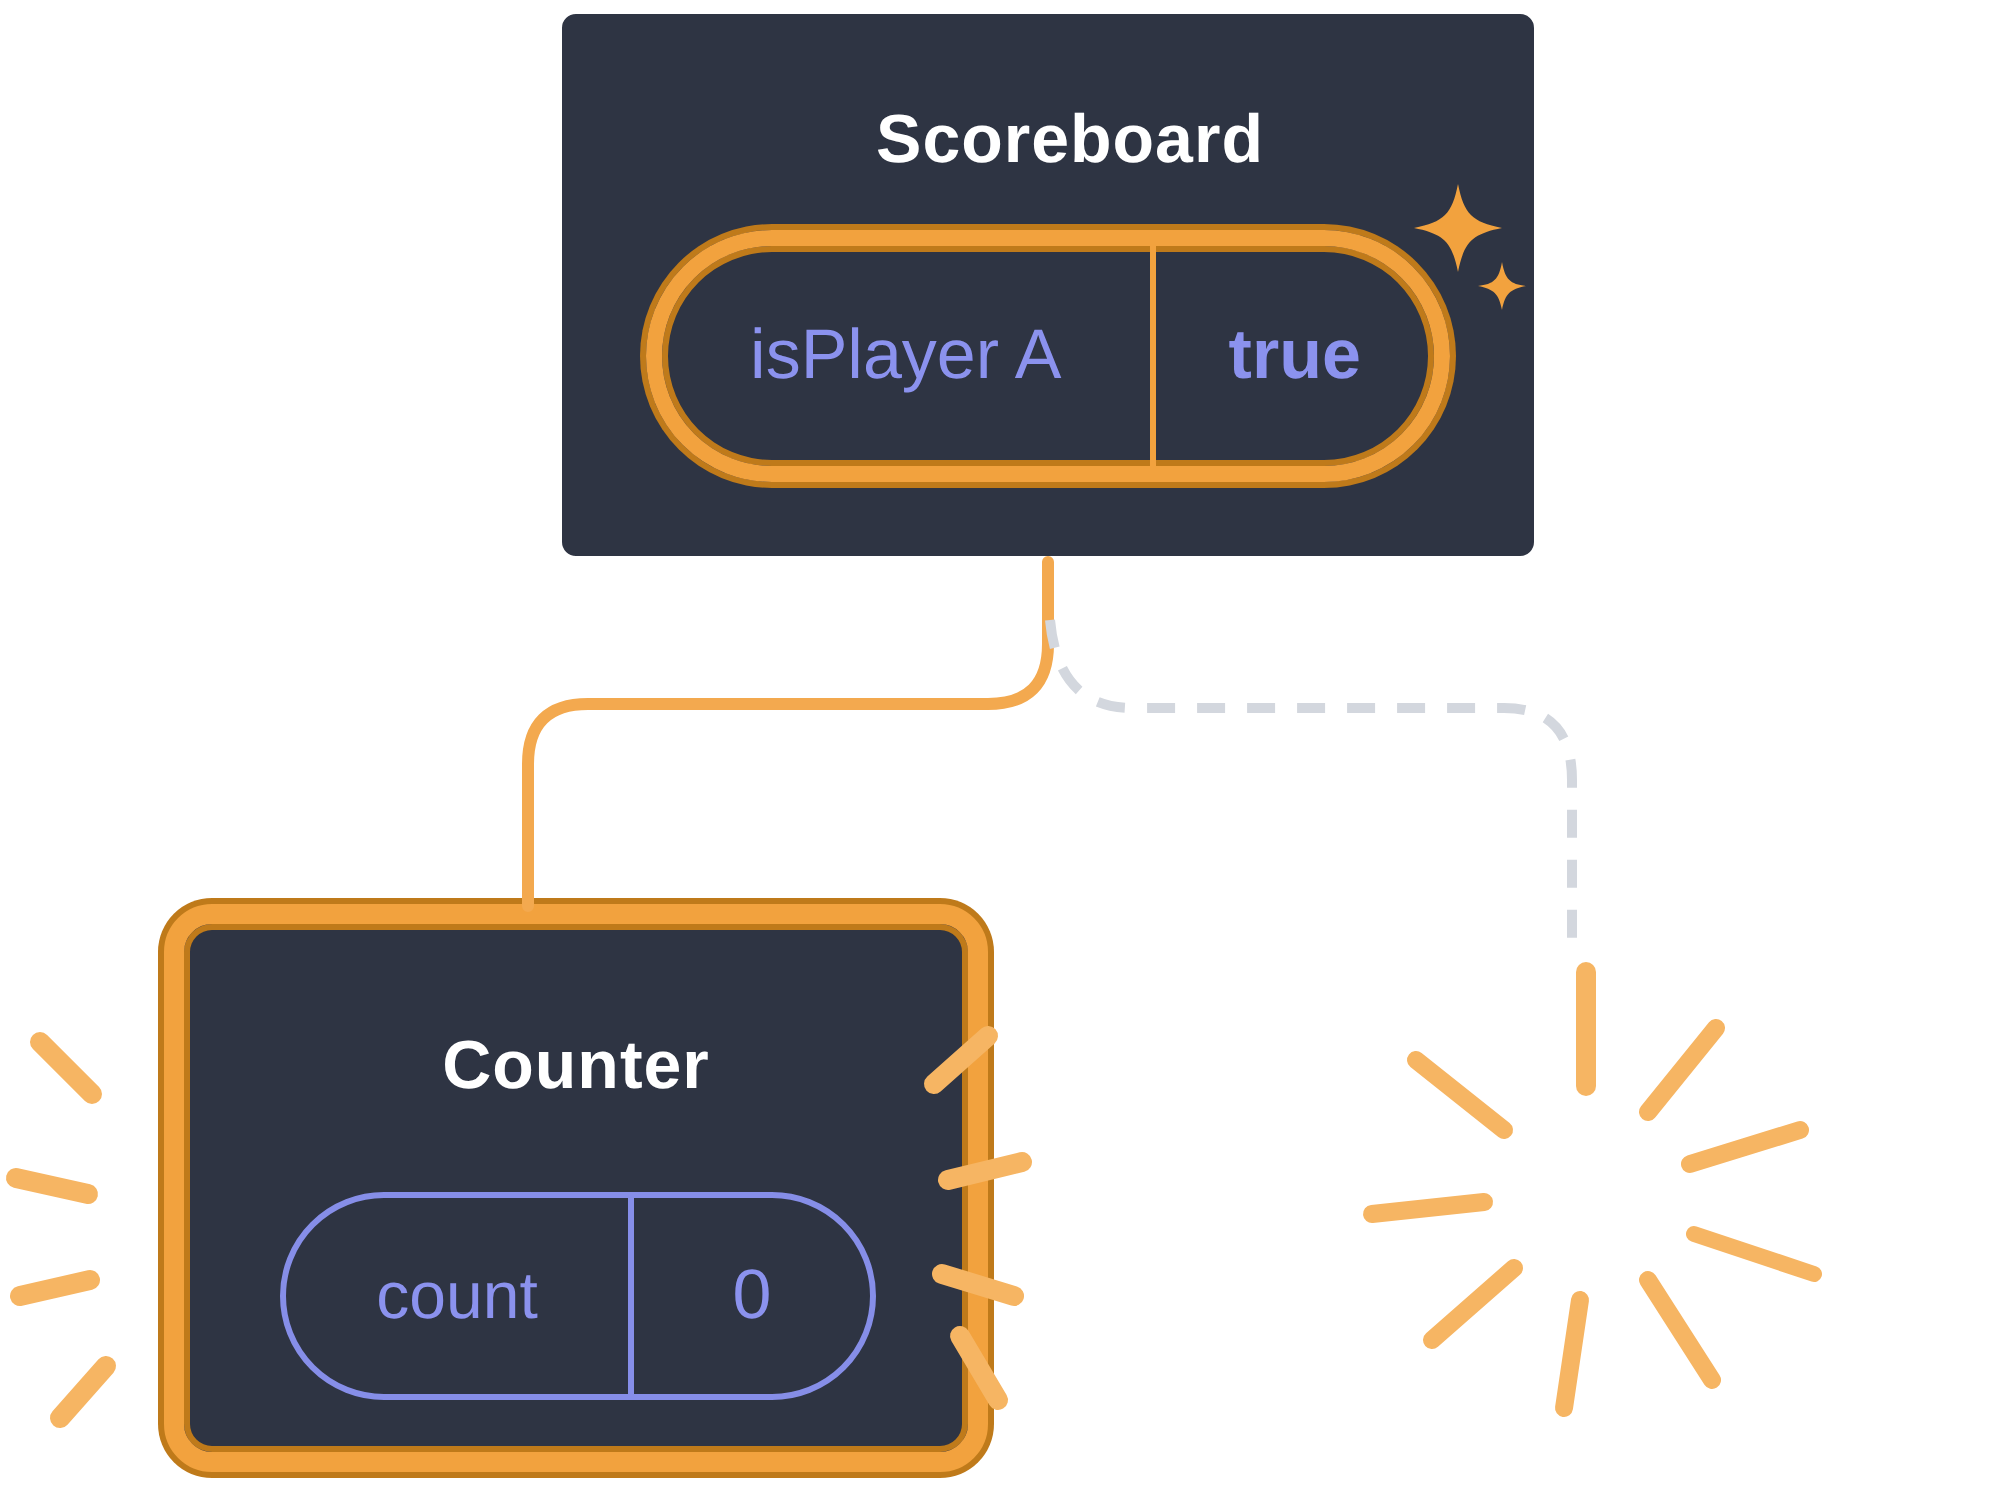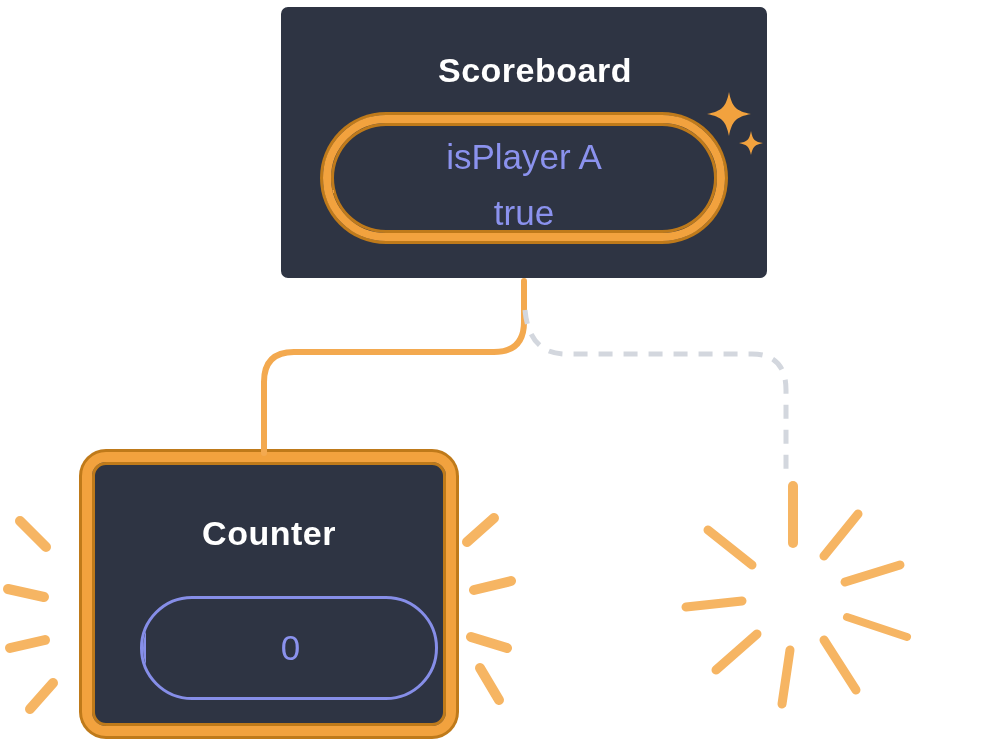--- a/index.html
+++ b/index.html
@@ -29,21 +29,21 @@
     z-index: 1;
   }
   .scoreboard-box {
     left: 278px; top: 4px;
     width: 492px; height: 277px;
     border: 3px solid var(--box_border, #ffffff);
     border-radius: 10px;
   }
   .counter-box {
     left: 82px; top: 452px;
-    width: 374px; height: 284px;
+    width: 412px; height: 284px;
     border: 10px solid var(--pill_border_orange, #f2a23e);
     border-radius: 24px;
     box-shadow: 0 0 0 3px var(--pill_ring_dark, #bf7a1a),
                 inset 0 0 0 3px var(--pill_ring_dark, #bf7a1a);
   }
   .box-title {
     position: absolute;
     left: 0; right: 0;
     text-align: center;
     color: var(--title_text, #ffffff);
@@ -73,24 +73,23 @@
     width: 3px;
     flex: 0 0 3px;
   }
   .orange-pill {
     left: 42px; top: 108px;
     width: 402px; height: 126px;
     border: 8px solid var(--pill_border_orange, #f2a23e);
     box-shadow: 0 0 0 3px var(--pill_ring_dark, #bf7a1a),
                 inset 0 0 0 3px var(--pill_ring_dark, #bf7a1a);
     font-size: 35px;
-    flex-direction: column;
   }
   .orange-pill .seg.key { flex: 1.75; }
-  .orange-pill .seg.value { flex: 1; font-weight: 400; }
+  .orange-pill .seg.value { flex: 1; font-weight: 700; }
   .orange-pill .divider { background: var(--pill_border_orange, #f2a23e); }
 
   .lavender-pill {
     left: 48px; top: 134px;
     width: 298px; height: 104px;
     border: 3px solid var(--counter_pill_border, #868ee8);
     font-size: 33px;
   }
   .lavender-pill .seg.key { flex: 1.45; }
   .lavender-pill .seg.value { flex: 1; font-size: 35px; }
@@ -163,18 +162,19 @@
     <div class="pill orange-pill">
       <span class="seg key">isPlayer A</span>
       <span class="divider"></span>
       <span class="seg value">true</span>
     </div>
   </div>
 
   <div class="box counter-box">
     <div class="box-title">Counter</div>
     <div class="pill lavender-pill">
+      <span class="seg key">count</span>
       <span class="divider"></span>
       <span class="seg value">0</span>
     </div>
   </div>
 
 </div>
 
 </body></html>

